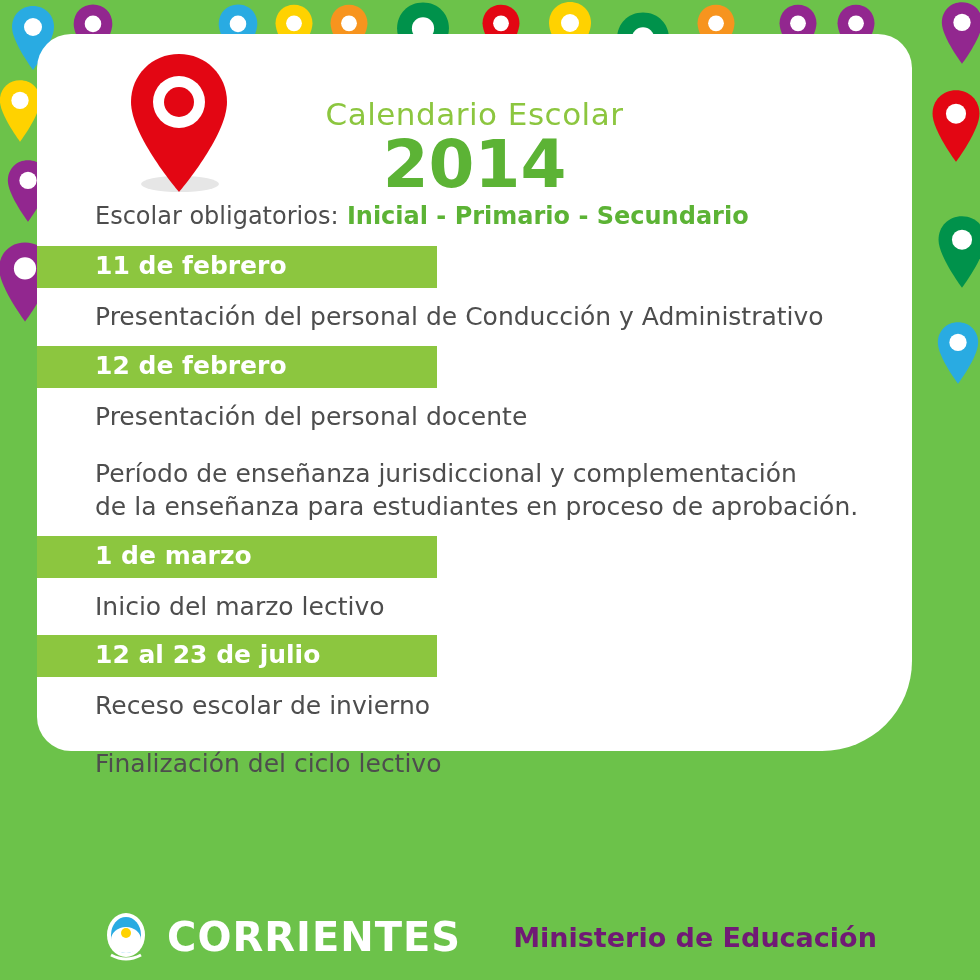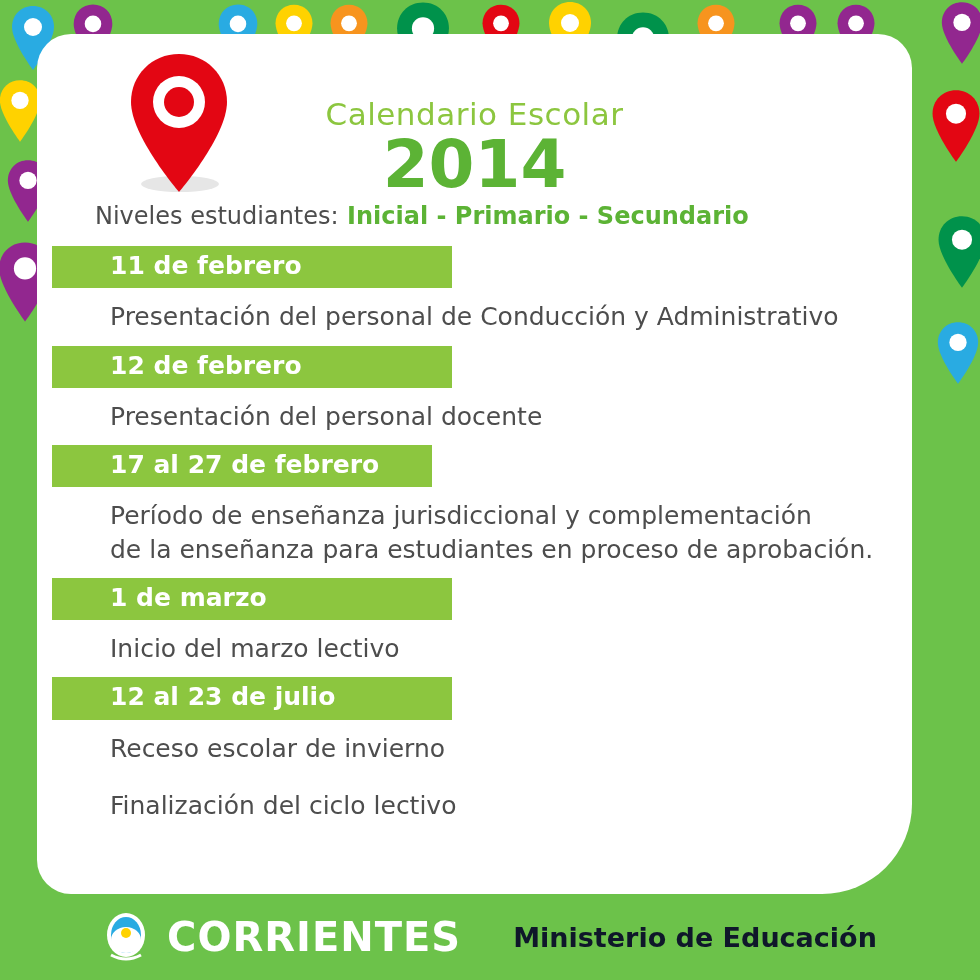--- a/index.html
+++ b/index.html
@@ -11,21 +11,21 @@
   }
   
   .pins{position:absolute;left:0;top:0;width:980px;height:980px;pointer-events:none;}
   .pin{position:absolute;}
   .pin svg{display:block;}
 
   
   .card{
     position:absolute;
     left:37px;top:34px;
-    width:875px;height:860px;
+    width:875px;height:717px;
     background:#ffffff;
     border-radius:34px 34px 90px 34px;
     z-index:3;
   }
 
   
   .hero-pin{
     position:absolute;left:88px;top:18px;z-index:6;
   }
   .hero-shadow{
@@ -51,21 +51,21 @@
   .levels{
     position:absolute;left:58px;top:168px;width:790px;
     font-size:24px;color:#4d4d4d;font-weight:bold;
     font-family:"DejaVu Sans", sans-serif;
   }
   .levels .lbl{color:#4d4d4d;font-weight:normal;}
   .levels .val{color:#5cb335;font-weight:bold;}
 
   
   .entries{position:absolute;left:0;top:212px;width:875px;}
-  .entry{position:relative;padding-left:15px;}
+  .entry{position:relative;}
   .entry .date{
     display:inline-block;
     background:#8cc63f;
     color:#ffffff;
     font-weight:bold;
     font-size:25px;
     padding:7px 0 9px 58px;
     margin-left:0;
     line-height:1.05;
     font-family:"DejaVu Sans", sans-serif;
@@ -92,21 +92,21 @@
     position:absolute;left:0;bottom:0;width:980px;height:86px;
     z-index:8;
     display:flex;align-items:center;justify-content:center;gap:18px;
   }
   .shield{width:46px;height:52px;}
   .corrientes{
     color:#ffffff;font-size:40px;font-weight:bold;letter-spacing:1px;
     font-family:"DejaVu Sans", sans-serif;
   }
   .ministerio{
-    color:#0f172a;font-size:27px;font-weight:bold;margin-left:34px;
+    color:#701a75;font-size:27px;font-weight:bold;margin-left:34px;
     font-family:"DejaVu Sans", sans-serif;
   }
 </style>
 </head>
 <body>
 
 <div class="pins">
 
   <div class="pin" style="left:8px;top:4px;">
     <svg width="50" height="68" viewBox="0 0 50 68">
@@ -236,42 +236,41 @@
       <circle cx="54" cy="50" r="15" fill="#e30613"></circle>
     </svg>
   </div>
 
   <div class="title-wrap">
     <div class="title-sub">Calendario Escolar</div>
     <div class="title-year">2014</div>
   </div>
 
   <div class="levels">
-    <span class="lbl">Niveles estudiantes:</span>
+    <span class="lbl">Escolar obligatorios:</span>
     <span class="val">Inicial - Primario - Secundario</span>
   </div>
 
   <div class="entries">
 
     <div class="entry w1">
       <div class="date">11 de febrero</div>
       <div class="desc">
         <span>Presentación del personal de Conducción y Administrativo</span>
       </div>
     </div>
 
     <div class="entry w2">
       <div class="date">12 de febrero</div>
       <div class="desc">
         <span>Presentación del personal docente</span>
       </div>
     </div>
 
     <div class="entry w3">
-      <div class="date">17 al 27 de febrero</div>
       <div class="desc">
         <span>Período de enseñanza jurisdiccional y complementación</span>
         <span>de la enseñanza para estudiantes en proceso de aprobación.</span>
       </div>
     </div>
 
     <div class="entry w4">
       <div class="date">1 de marzo</div>
       <div class="desc">
         <span>Inicio del marzo lectivo</span>

